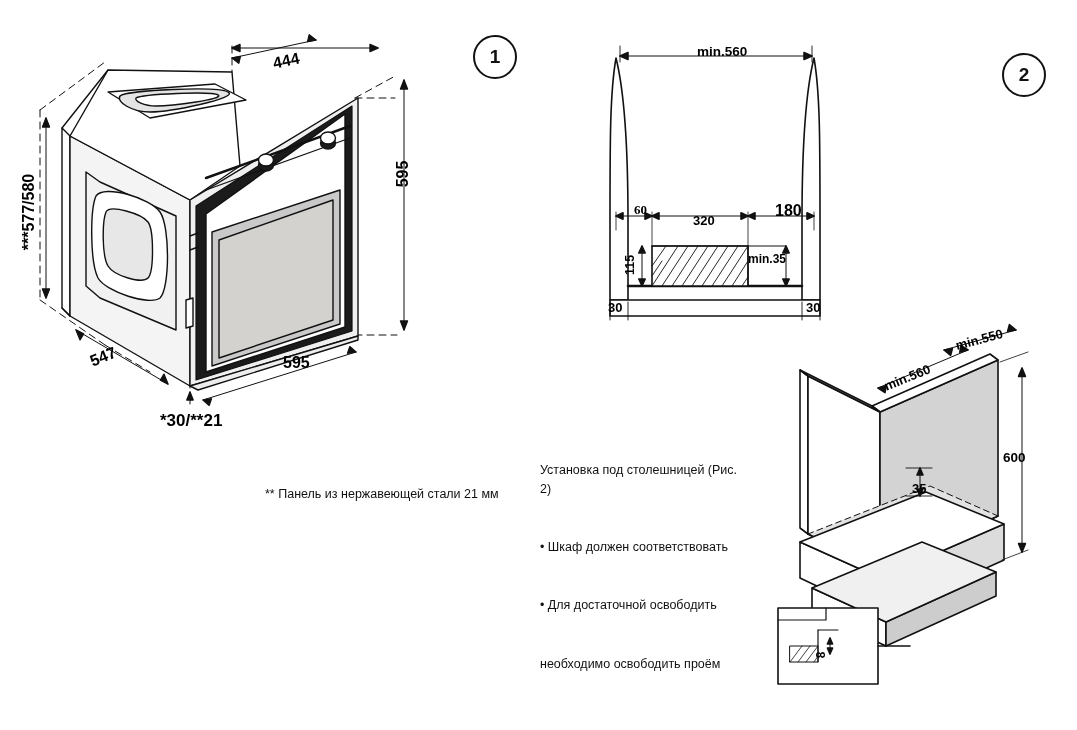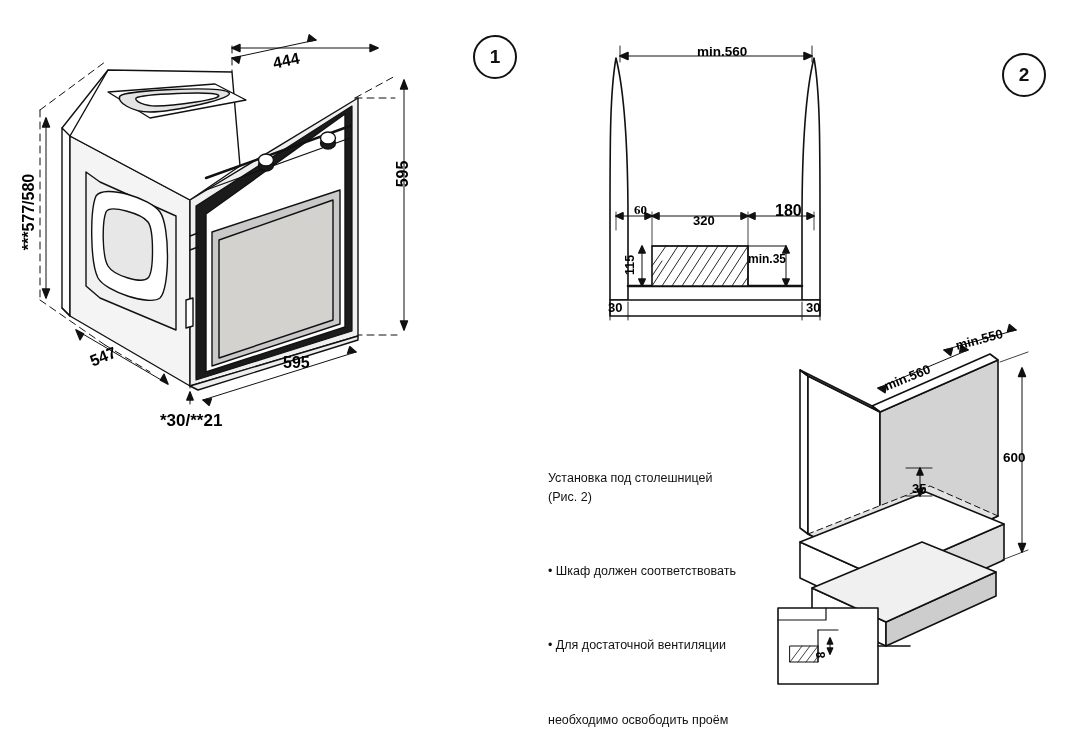--- a/index.html
+++ b/index.html
@@ -42,21 +42,21 @@
     border: 2px solid #111;
     border-radius: 50%;
     display: flex;
     align-items: center;
     justify-content: center;
     font-size: 19px;
     font-weight: bold;
     color: #111;
     background: #fff;
   }
-  .noteblock p { margin: 8px; }
+  .noteblock p { margin: 0; }
 </style>
 </head>
 <body>
 
 <div id="page">
 
   <div class="abs" style="left:0px; top:0px;">
     <svg width="520" height="440" viewBox="0 0 520 440">
       <g fill="none" stroke="#111" stroke-width="1.4" stroke-linejoin="round" stroke-linecap="round">
 
@@ -287,27 +287,28 @@
     </svg>
   </div>
 
   <div class="dimlabel" style="left:955px; top:332px; font-size:13px; transform:rotate(-15deg);">min.550</div>
   <div class="dimlabel" style="left:883px; top:370px; font-size:13px; transform:rotate(-22deg);">min.560</div>
   <div class="dimlabel" style="left:1003px; top:450px; font-size:13.5px;">600</div>
   <div class="dimlabel" style="left:912px; top:481px; font-size:13px;">35</div>
   <div class="dimlabel" style="left:818px; top:648px; font-size:12px; transform:rotate(-90deg);">8</div>
 
   <div class="txt noteblock" style="left:265px; top:446px; width:240px;">
+    <p>** Панель из нержавеющей стали 21 мм</p>
     
     
   </div>
 
   <div class="txt noteblock" style="left:540px; top:422px; width:210px;">
     <p>Установка под столешницей (Рис. 2)</p>
     <p>• Шкаф должен соответствовать</p>
-    <p>• Для достаточной вентиляции</p>
+    <p>• Для достаточной освободить</p>
     <p>необходимо освободить проём</p>
     
     
     
   </div>
 
 </div>
 
 </body></html>

